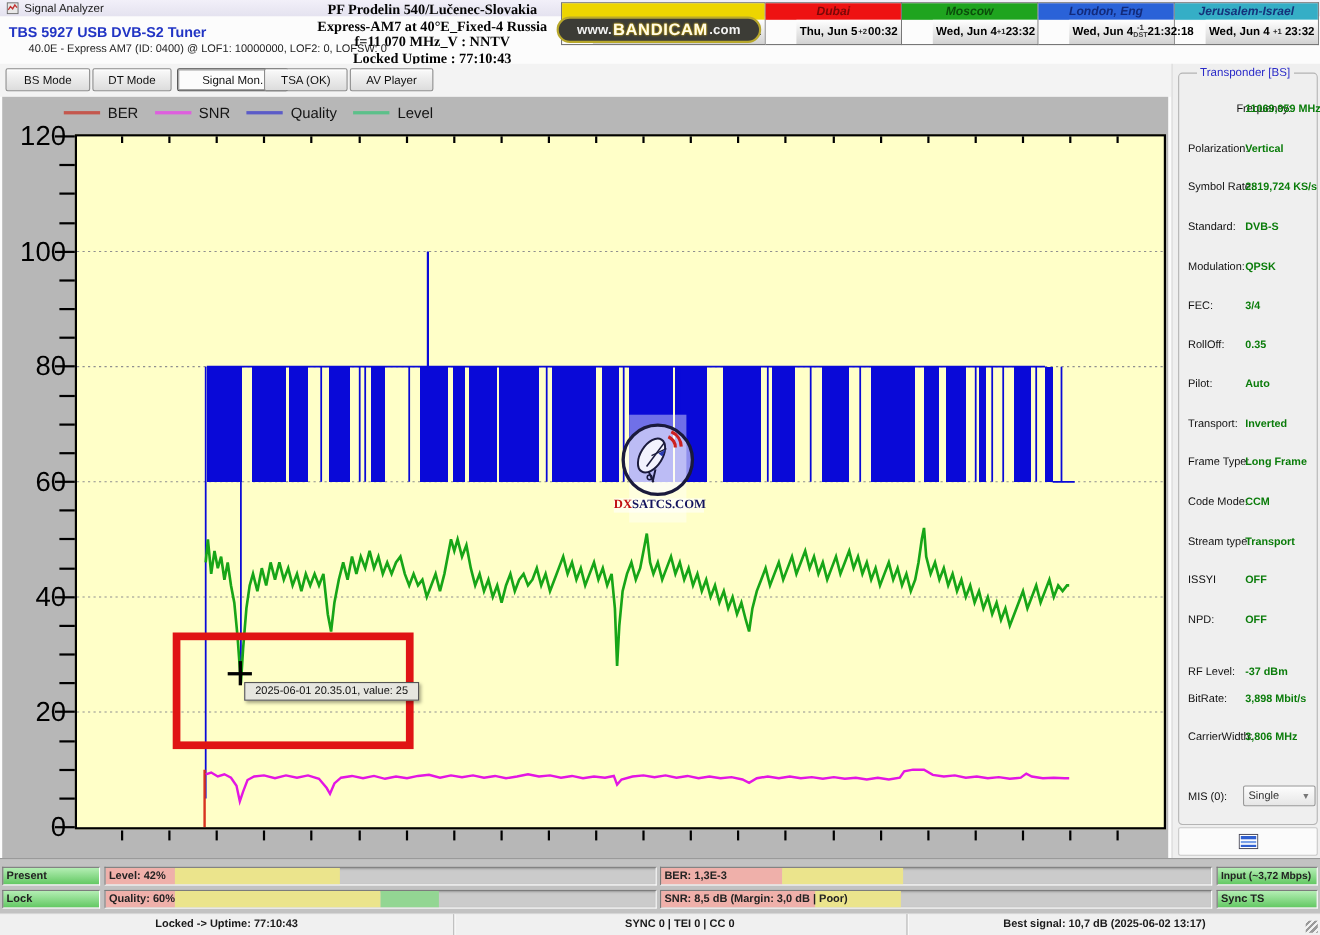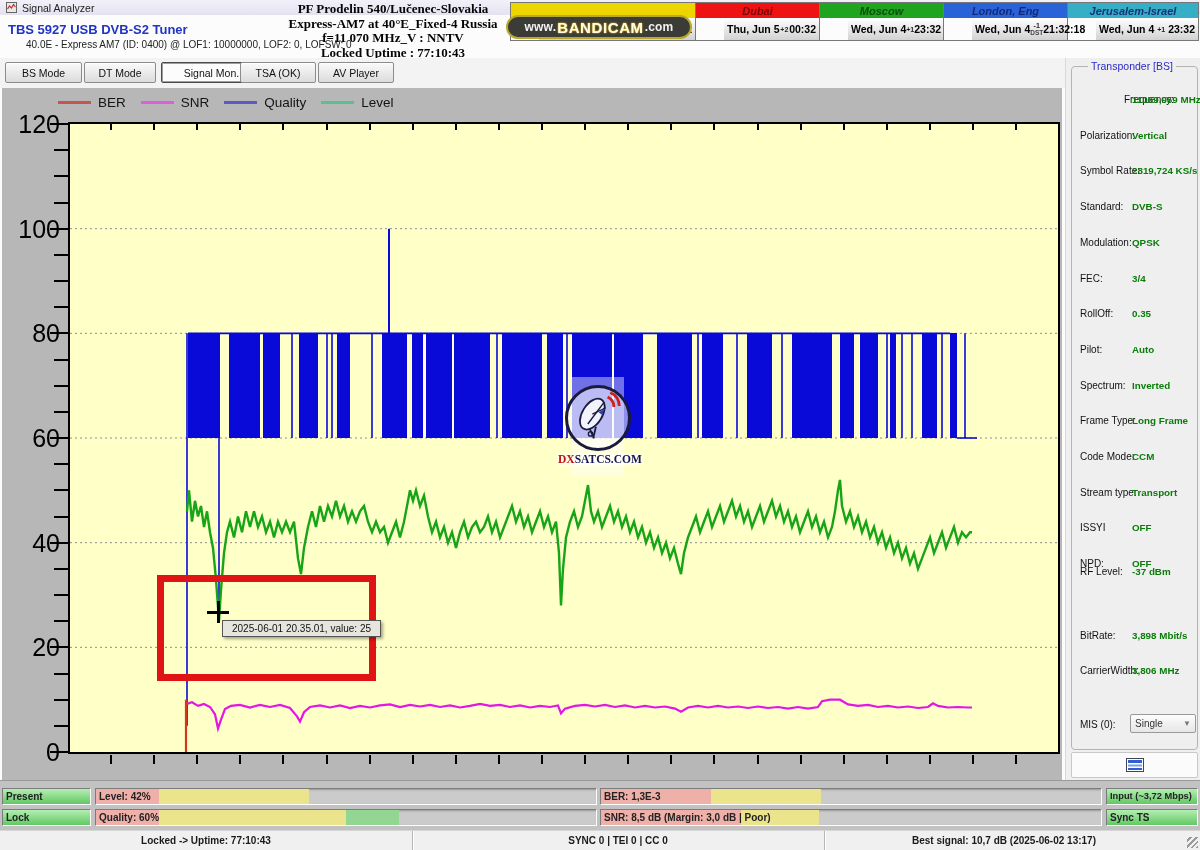--- a/index.html
+++ b/index.html
@@ -372,27 +372,27 @@
       <legend>Transponder [BS]</legend>
       <div id="tp-rows">
           <div class="tprow" style="top: 22px; padding-left: 44px;"><span>Frequency:</span><span class="tpval" style="font-size: 9.8px;">11069,959 MHz</span></div>
           <div class="tprow" style="top: 57.7px;"><span>Polarization:</span><span class="tpval" style="font-size: 9.8px;">Vertical</span></div>
           <div class="tprow" style="top: 93.4px;"><span>Symbol Rate:</span><span class="tpval" style="font-size: 9.8px;">2819,724 KS/s</span></div>
           <div class="tprow" style="top: 129.1px;"><span>Standard:</span><span class="tpval" style="font-size: 9.8px;">DVB-S</span></div>
           <div class="tprow" style="top: 164.8px;"><span>Modulation:</span><span class="tpval" style="font-size: 9.8px;">QPSK</span></div>
           <div class="tprow" style="top: 200.5px;"><span>FEC:</span><span class="tpval" style="font-size: 9.8px;">3/4</span></div>
           <div class="tprow" style="top: 236.2px;"><span>RollOff:</span><span class="tpval" style="font-size: 9.8px;">0.35</span></div>
           <div class="tprow" style="top: 271.9px;"><span>Pilot:</span><span class="tpval" style="font-size: 9.8px;">Auto</span></div>
-          <div class="tprow" style="top: 307.6px;"><span>Spectrum:</span><span class="tpval" style="font-size: 9.8px;">Inverted</span></div>
+          <div class="tprow" style="top: 307.6px;"><span>Transport:</span><span class="tpval" style="font-size: 9.8px;">Inverted</span></div>
           <div class="tprow" style="top: 343.3px;"><span>Frame Type:</span><span class="tpval" style="font-size: 9.8px;">Long Frame</span></div>
           <div class="tprow" style="top: 379px;"><span>Code Mode:</span><span class="tpval" style="font-size: 9.8px;">CCM</span></div>
           <div class="tprow" style="top: 414.7px;"><span>Stream type:</span><span class="tpval" style="font-size: 9.8px;">Transport</span></div>
           <div class="tprow" style="top: 450.4px;"><span>ISSYI</span><span class="tpval" style="font-size: 9.8px;">OFF</span></div>
           <div class="tprow" style="top: 486.1px;"><span>NPD:</span><span class="tpval" style="font-size: 9.8px;">OFF</span></div>
-          <div class="tprow" style="top: 494px;"><span>RF Level:</span><span class="tpval" style="font-size: 9.8px;">-37 dBm</span></div>
+          <div class="tprow" style="top: 534px;"><span>RF Level:</span><span class="tpval" style="font-size: 9.8px;">-37 dBm</span></div>
           <div class="tprow" style="top: 557.5px;"><span>BitRate:</span><span class="tpval" style="font-size: 9.8px;">3,898 Mbit/s</span></div>
           <div class="tprow" style="top: 593.2px;"><span>CarrierWidth:</span><span class="tpval" style="font-size: 9.8px;">3,806 MHz</span></div>
         </div>
       <div class="tprow" style="top:647px;">
         <span>MIS (0):</span>
         <div id="mis-select">
           <span>Single</span>
           <span style="font-size:8px;color:#777;">▼</span>
         </div>
       </div>

